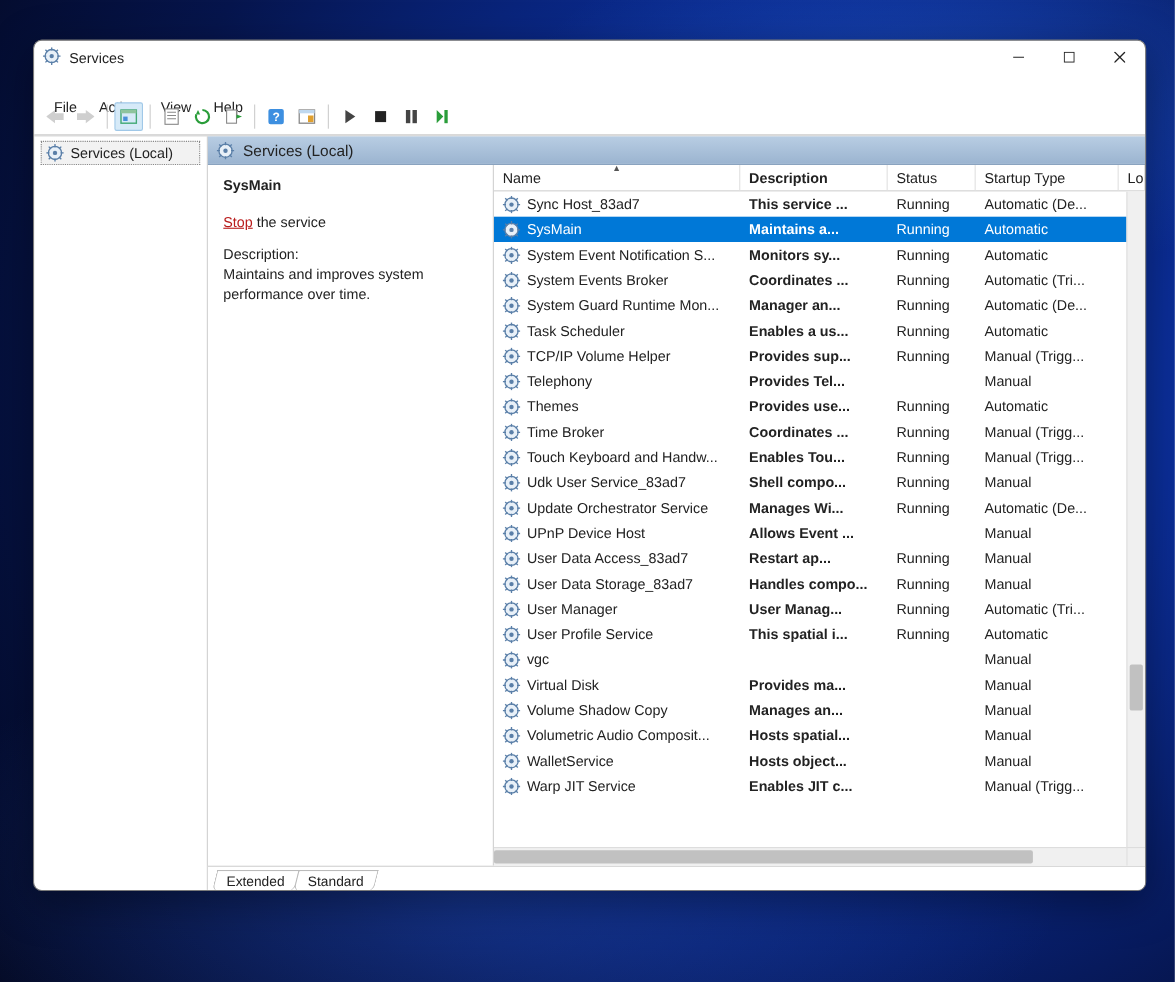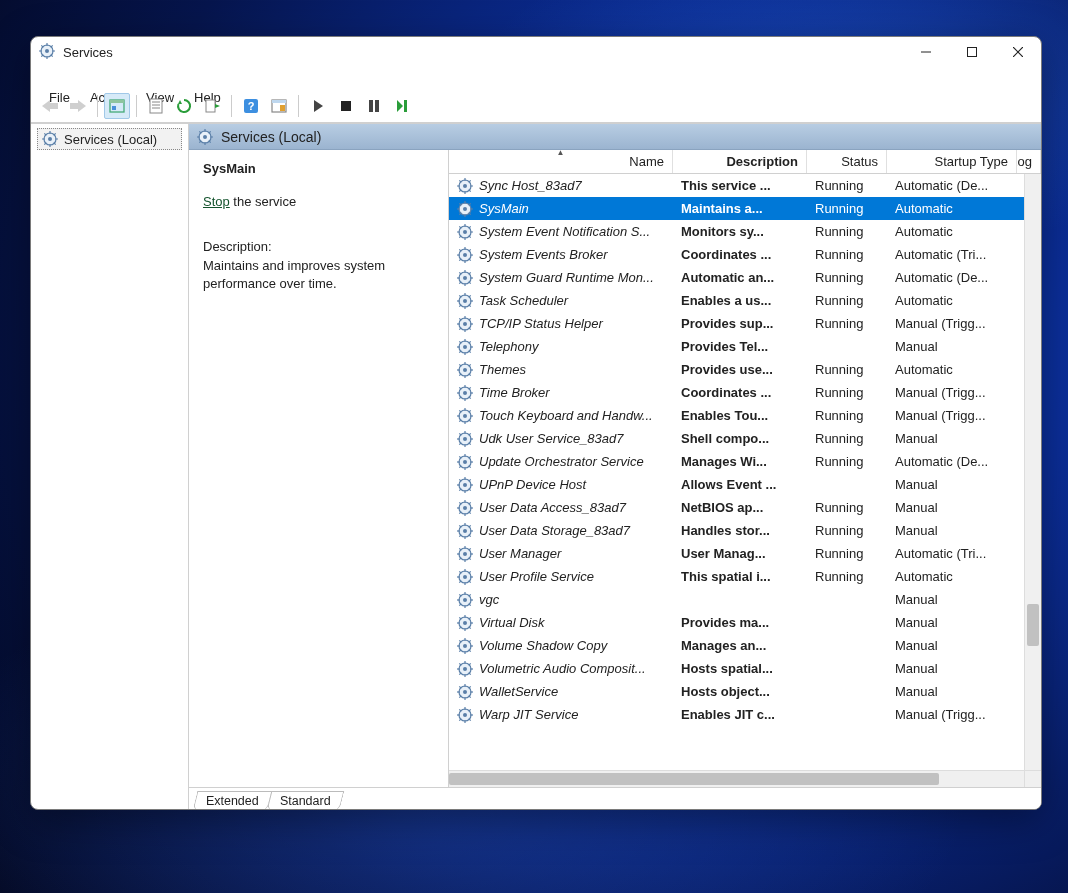--- a/index.html
+++ b/index.html
@@ -46,33 +46,33 @@
   .right { flex:1; display:flex; flex-direction:column; min-width:0; }
   .panehdr {
     height: 26px; display:flex; align-items:center; gap:8px; padding:0 8px;
     background: linear-gradient(#b8cde3, #9bb4d0); border-bottom: 1px solid #8aa3bf;
     font-size: 14px;
   }
   .bodyrow { flex:1; display:flex; min-height:0; }
   
   .detail { width: 260px; border-right: 1px solid #d0d0d0; padding: 10px 14px 10px 14px; font-size: 13px; line-height: 1.45; }
   .detail .svcname { font-weight: 600; margin-bottom: 14px; }
-  .detail a { color: #14532d; text-decoration: underline; cursor:pointer; }
-  .detail .dlabel { margin-top: 26px; }
+  .detail a { color: #b91c1c; text-decoration: underline; cursor:pointer; }
+  .detail .dlabel { margin-top: 10px; }
   
   .listwrap { flex:1; display:flex; flex-direction:column; min-width:0; }
   .cols { display:flex; height: 24px; border-bottom: 1px solid #d0d0d0; font-size: 13px; align-items:stretch; }
-  .colh { padding: 3px 8px; border-right: 1px solid #e0e0e0; display:flex; align-items:center; overflow:hidden; white-space:nowrap; position:relative;justify-content:flex-end; }
+  .colh { padding: 3px 8px; border-right: 1px solid #e0e0e0; display:flex; align-items:center; overflow:hidden; white-space:nowrap; position:relative; }
   .colh .sort { position:absolute; left:50%; top:-2px; transform:translateX(-50%); font-size:8px; color:#555; }
   .c-name { width: 224px; } .c-desc { width: 134px; font-weight: bold; } .c-status { width: 80px; } .c-start { width: 130px; } .c-log { flex:1; }
   .rows { flex:1; overflow:hidden; position:relative; }
   .row { display:flex; height: 23px; align-items:center; font-size: 13px; white-space:nowrap; }
   .row.selected { background:#0078d7; color:#fff; }
   .cell { overflow:hidden; text-overflow: ellipsis; padding: 0 8px; }
-  .cell.c-name { display:flex; align-items:center; gap:6px;font-style:italic; }
+  .cell.c-name { display:flex; align-items:center; gap:6px; }
   .row .ico { flex:0 0 16px; width:16px; height:16px; }
   
   .vscroll { position:absolute; right:0; top:0; bottom:17px; width:17px; background:#f0f0f0; border-left:1px solid #ddd; }
   .vthumb { position:absolute; left:2px; right:2px; top:430px; height:42px; background:#c1c1c1; border-radius:2px; }
   .hscroll { position:absolute; left:0; right:17px; bottom:0; height:17px; background:#f0f0f0; border-top:1px solid #ddd; }
   .hthumb { position:absolute; top:2px; bottom:2px; left:0; width:490px; background:#c1c1c1; border-radius:2px; }
   .corner { position:absolute; right:0; bottom:0; width:17px; height:17px; background:#f0f0f0; border-left:1px solid #ddd; border-top:1px solid #ddd; }
   
   .tabs { height: 22px; display:flex; align-items:flex-end; padding-left: 6px; border-top: 1px solid #d0d0d0; background:#fff; font-size:12.5px; }
   .tab { padding: 2px 10px; border:1px solid #bbb; border-bottom:none; margin-right:-1px; background:#fff; position:relative; top:1px; border-radius: 0 0 6px 6px; transform: skewX(-14deg);}
@@ -304,21 +304,21 @@
                 <div class="cell c-start">Automatic (Tri...</div>
                 <div class="cell c-log">Loc</div>
               </div>
               <div class="row">
                 <div class="cell c-name">
                   <svg class="ico">
                     <use href="#gearsvg"></use>
                   </svg>
                   <span>System Guard Runtime Mon...</span>
                 </div>
-                <div class="cell c-desc">Automatic an...</div>
+                <div class="cell c-desc">Manager an...</div>
                 <div class="cell c-status">Running</div>
                 <div class="cell c-start">Automatic (De...</div>
                 <div class="cell c-log">Loc</div>
               </div>
               <div class="row">
                 <div class="cell c-name">
                   <svg class="ico">
                     <use href="#gearsvg"></use>
                   </svg>
                   <span>Task Scheduler</span>
@@ -326,21 +326,21 @@
                 <div class="cell c-desc">Enables a us...</div>
                 <div class="cell c-status">Running</div>
                 <div class="cell c-start">Automatic</div>
                 <div class="cell c-log">Loc</div>
               </div>
               <div class="row">
                 <div class="cell c-name">
                   <svg class="ico">
                     <use href="#gearsvg"></use>
                   </svg>
-                  <span>TCP/IP Status Helper</span>
+                  <span>TCP/IP Volume Helper</span>
                 </div>
                 <div class="cell c-desc">Provides sup...</div>
                 <div class="cell c-status">Running</div>
                 <div class="cell c-start">Manual (Trigg...</div>
                 <div class="cell c-log">Loc</div>
               </div>
               <div class="row">
                 <div class="cell c-name">
                   <svg class="ico">
                     <use href="#gearsvg"></use>
@@ -424,33 +424,33 @@
                 <div class="cell c-start">Manual</div>
                 <div class="cell c-log">Loc</div>
               </div>
               <div class="row">
                 <div class="cell c-name">
                   <svg class="ico">
                     <use href="#gearsvg"></use>
                   </svg>
                   <span>User Data Access_83ad7</span>
                 </div>
-                <div class="cell c-desc">NetBIOS ap...</div>
+                <div class="cell c-desc">Restart ap...</div>
                 <div class="cell c-status">Running</div>
                 <div class="cell c-start">Manual</div>
                 <div class="cell c-log">Loc</div>
               </div>
               <div class="row">
                 <div class="cell c-name">
                   <svg class="ico">
                     <use href="#gearsvg"></use>
                   </svg>
                   <span>User Data Storage_83ad7</span>
                 </div>
-                <div class="cell c-desc">Handles stor...</div>
+                <div class="cell c-desc">Handles compo...</div>
                 <div class="cell c-status">Running</div>
                 <div class="cell c-start">Manual</div>
                 <div class="cell c-log">Loc</div>
               </div>
               <div class="row">
                 <div class="cell c-name">
                   <svg class="ico">
                     <use href="#gearsvg"></use>
                   </svg>
                   <span>User Manager</span>

